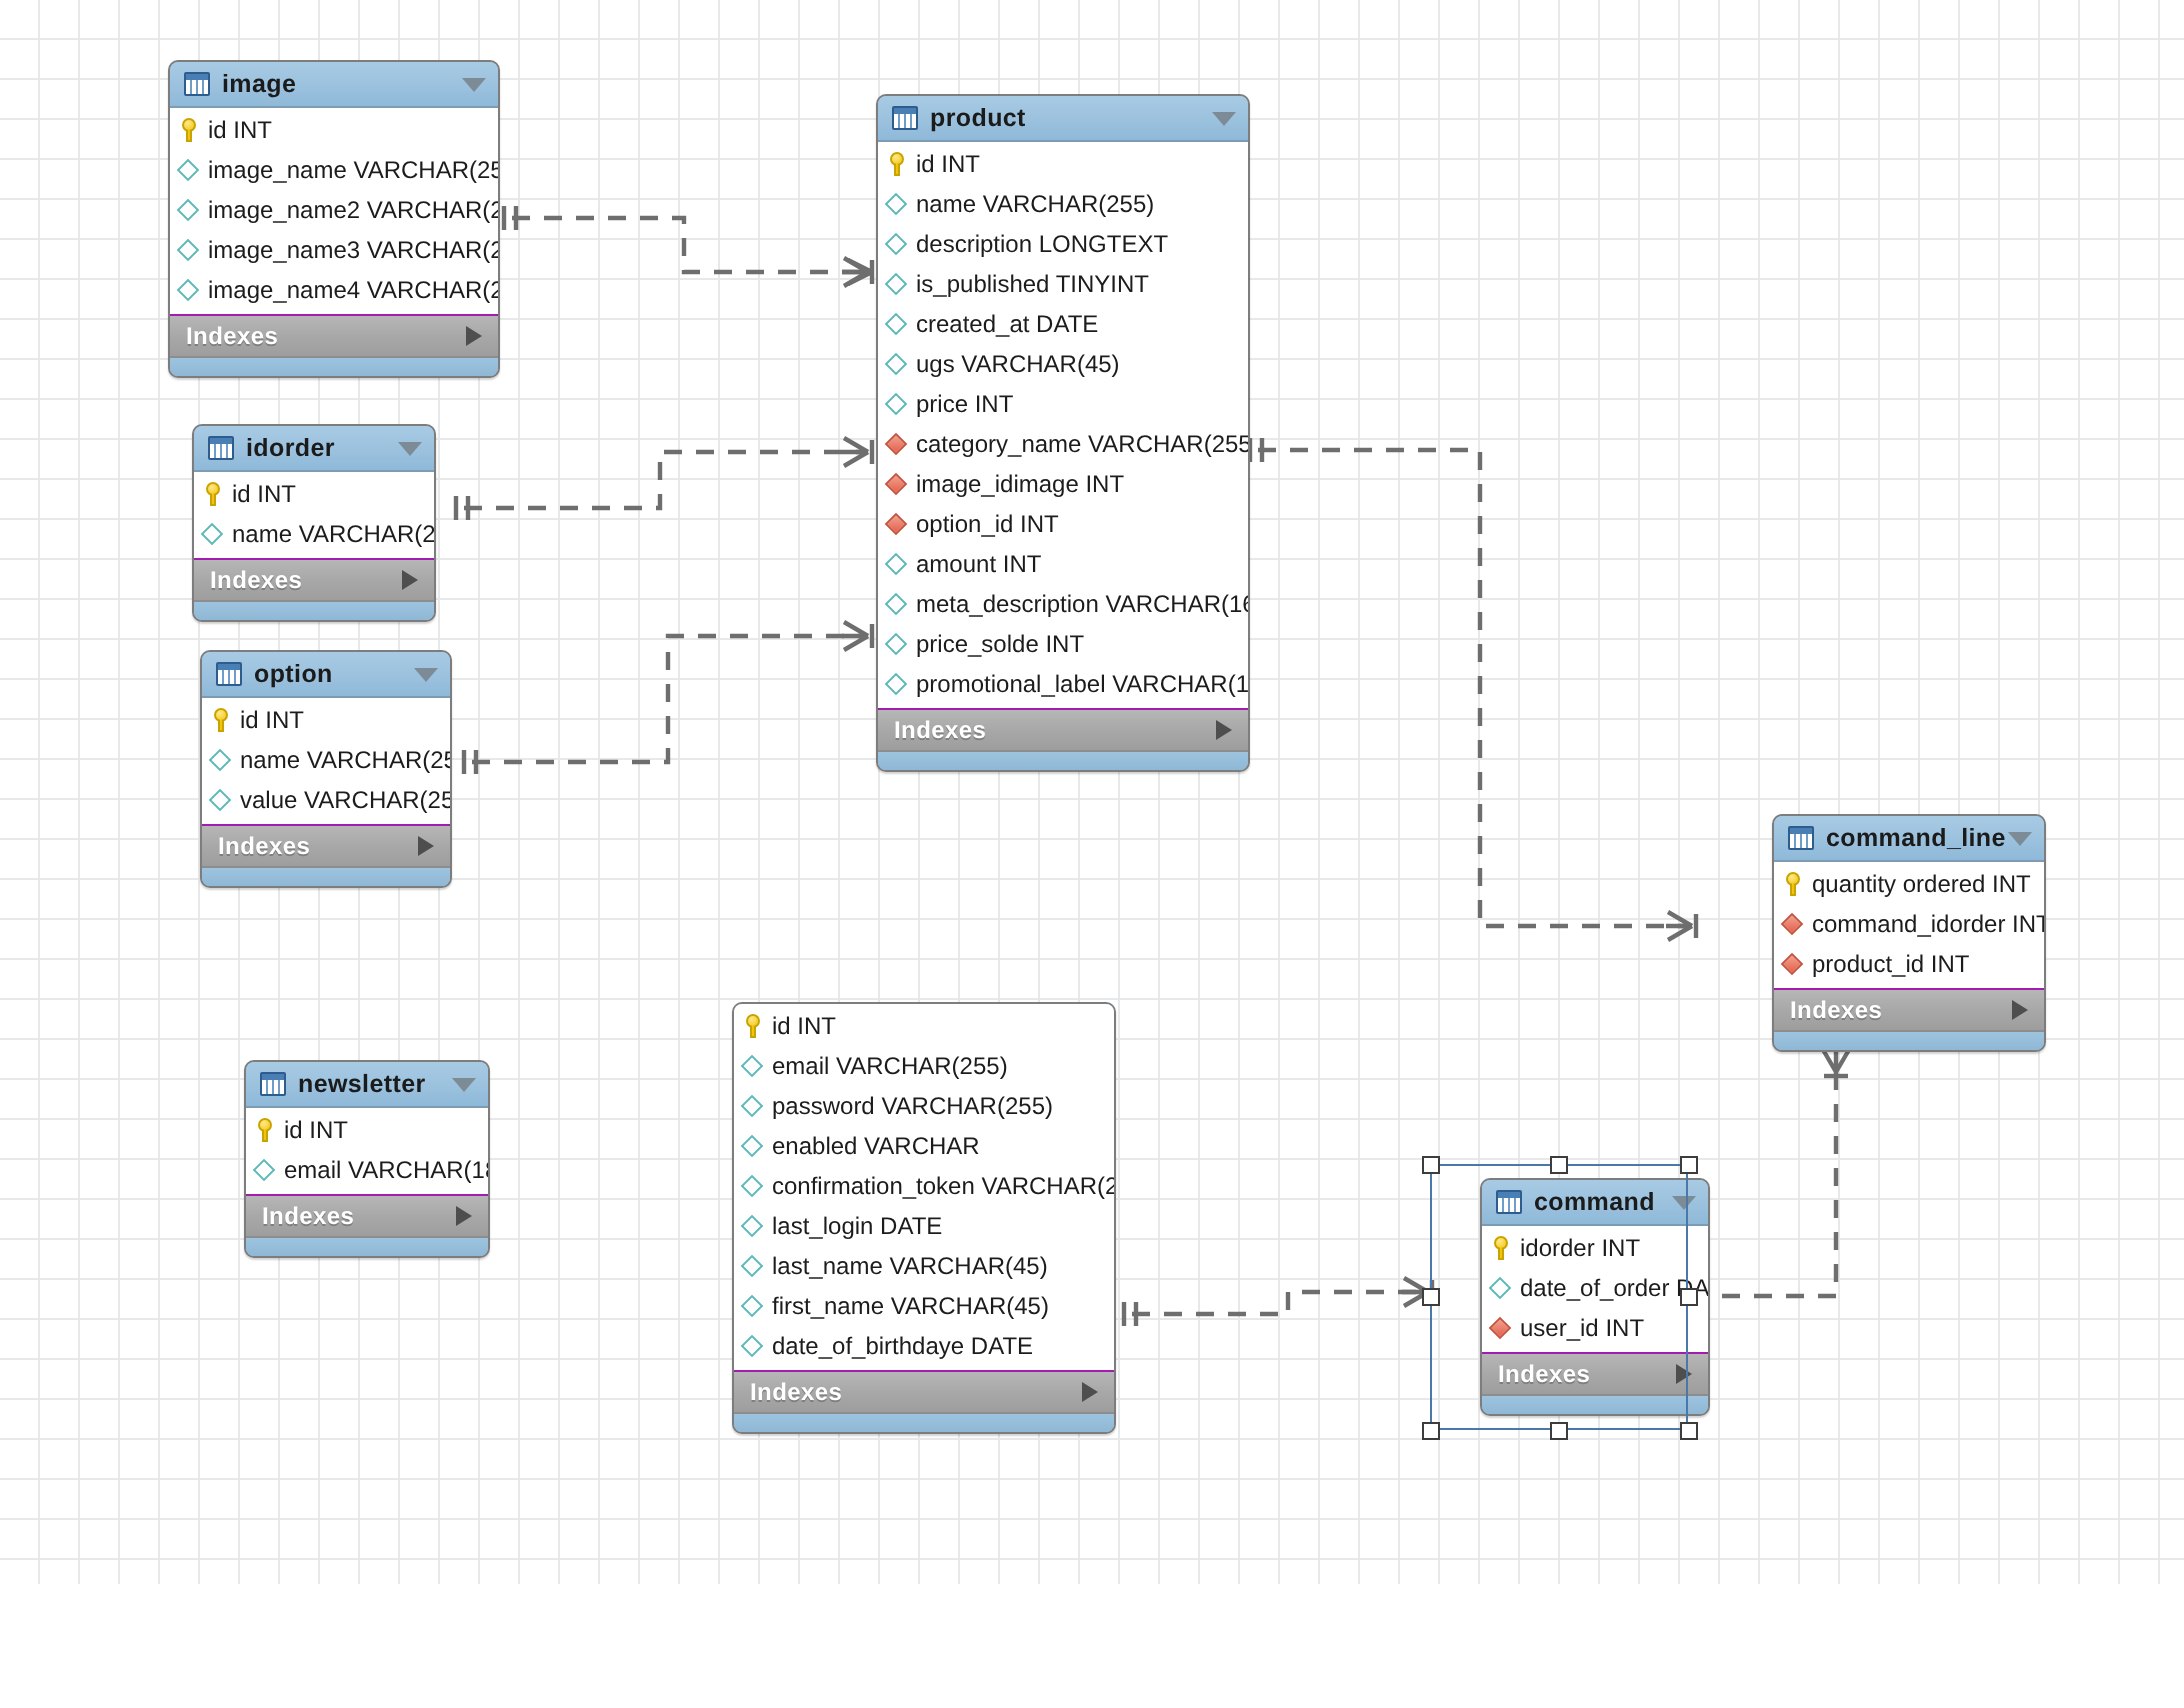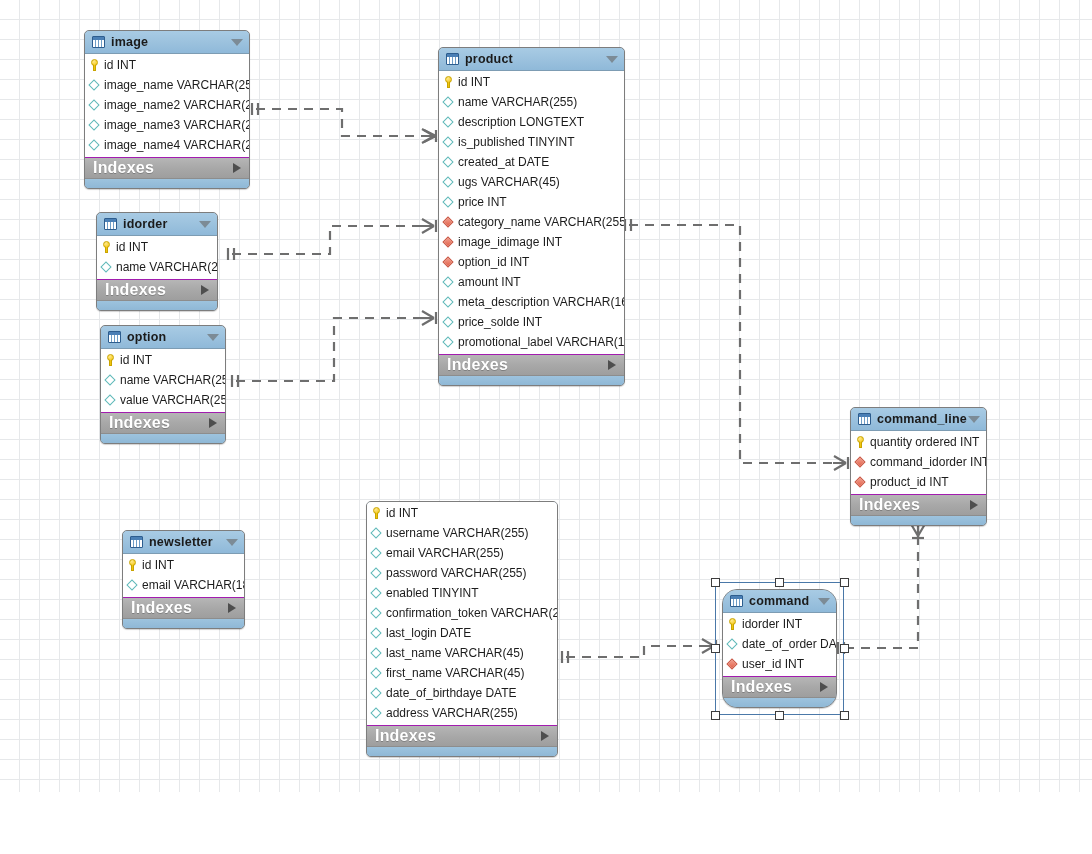--- a/index.html
+++ b/index.html
@@ -146,21 +146,21 @@
   }
   .tbl-idx {
     height: 20px;
     display: flex;
     align-items: center;
     padding: 0 8px 0 8px;
     background: linear-gradient(to bottom, #b6b6b6 0%, #a8a8a8 50%, #9e9e9e 100%);
     border-bottom: 1px solid #8d8d8d;
   }
   .tbl-idx-label {
-    font-size: 16px;
+    font-size: 12px;
     font-weight: bold;
     color: #ffffff;
     text-shadow: 0 1px 0 rgba(0,0,0,0.22);
     letter-spacing: 0.2px;
   }
   .tbl-idx-arrow {
     margin-left: auto;
     width: 0; height: 0;
     border-top: 5px solid transparent;
     border-bottom: 5px solid transparent;
@@ -417,33 +417,29 @@
         <div class="tbl-base"></div>
       </div>
       <div class="tbl" style="left: 366px; top: 501px; width: 192px;">
         <div class="tbl-cols">
           <div class="col">
             <span class="ic ic-pk"></span>
             <span class="col-label">id INT</span>
           </div>
           <div class="col">
             <span class="ic ic-col"></span>
-            <span class="col-label">username VARCHAR(255)</span>
-          </div>
-          <div class="col">
-            <span class="ic ic-col"></span>
             <span class="col-label">email VARCHAR(255)</span>
           </div>
           <div class="col">
             <span class="ic ic-col"></span>
             <span class="col-label">password VARCHAR(255)</span>
           </div>
           <div class="col">
             <span class="ic ic-col"></span>
-            <span class="col-label">enabled TINYINT</span>
+            <span class="col-label">enabled VARCHAR</span>
           </div>
           <div class="col">
             <span class="ic ic-col"></span>
             <span class="col-label">confirmation_token VARCHAR(255)</span>
           </div>
           <div class="col">
             <span class="ic ic-col"></span>
             <span class="col-label">last_login DATE</span>
           </div>
           <div class="col">
@@ -451,32 +447,28 @@
             <span class="col-label">last_name VARCHAR(45)</span>
           </div>
           <div class="col">
             <span class="ic ic-col"></span>
             <span class="col-label">first_name VARCHAR(45)</span>
           </div>
           <div class="col">
             <span class="ic ic-col"></span>
             <span class="col-label">date_of_birthdaye DATE</span>
           </div>
-          <div class="col">
-            <span class="ic ic-col"></span>
-            <span class="col-label">address VARCHAR(255)</span>
-          </div>
-        </div>
-        <div class="tbl-idx">
-          <span class="tbl-idx-label">Indexes</span>
-          <span class="tbl-idx-arrow"></span>
-        </div>
-        <div class="tbl-base"></div>
-      </div>
-      <div class="tbl" style="left: 850px; top: 407px; width: 137px;">
+        </div>
+        <div class="tbl-idx">
+          <span class="tbl-idx-label">Indexes</span>
+          <span class="tbl-idx-arrow"></span>
+        </div>
+        <div class="tbl-base"></div>
+      </div>
+      <div class="tbl" style="left: 886px; top: 407px; width: 137px;">
         <div class="tbl-head">
           <span class="tbl-icon"></span>
           <span class="tbl-title">command_line</span>
           <span class="tbl-caret"></span>
         </div>
         <div class="tbl-cols">
           <div class="col">
             <span class="ic ic-pk"></span>
             <span class="col-label">quantity ordered INT</span>
           </div>
@@ -488,21 +480,21 @@
             <span class="ic ic-fk"></span>
             <span class="col-label">product_id INT</span>
           </div>
         </div>
         <div class="tbl-idx">
           <span class="tbl-idx-label">Indexes</span>
           <span class="tbl-idx-arrow"></span>
         </div>
         <div class="tbl-base"></div>
       </div>
-      <div class="tbl" style="left: 722px; top: 589px; width: 115px; border-radius: 15px;">
+      <div class="tbl" style="left: 740px; top: 589px; width: 115px;">
         <div class="tbl-head">
           <span class="tbl-icon"></span>
           <span class="tbl-title">command</span>
           <span class="tbl-caret"></span>
         </div>
         <div class="tbl-cols">
           <div class="col">
             <span class="ic ic-pk"></span>
             <span class="col-label">idorder INT</span>
           </div>

